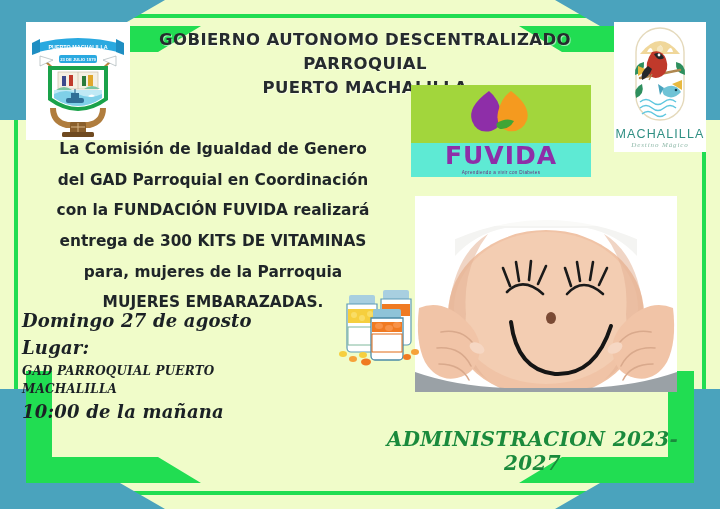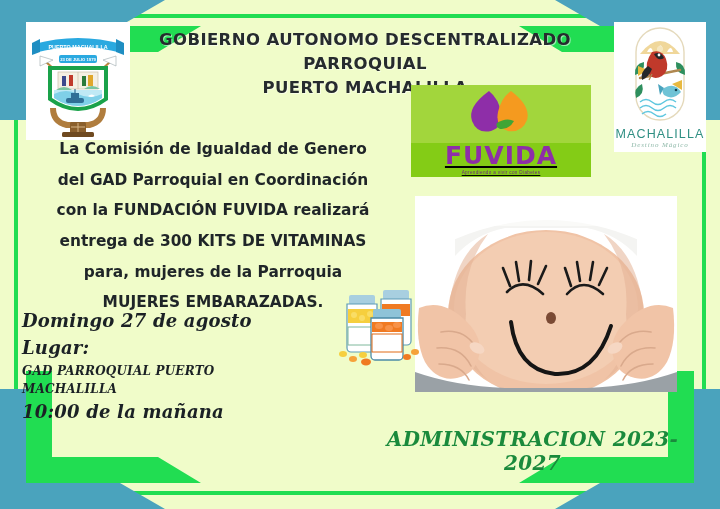--- a/index.html
+++ b/index.html
@@ -153,24 +153,23 @@
     font-size: 7px;
     letter-spacing: .9px;
     color: #8fb9a9;
   }
 
   
   .fuvida {
     position: absolute;
     left: 411px; top: 85px;
     width: 180px; height: 92px;
-    background: #84cc16;
+    background: #5eead4;
     z-index: 12;
     text-align: center;
-    text-decoration: underline;
   }
   .fuvida .fv-word {
     font-family: "DejaVu Sans", sans-serif;
     font-weight: bold;
     font-size: 25px;
     letter-spacing: 1px;
     color: #8e2ea8;
     line-height: 1;
   }
   .fuvida .fv-tag {

